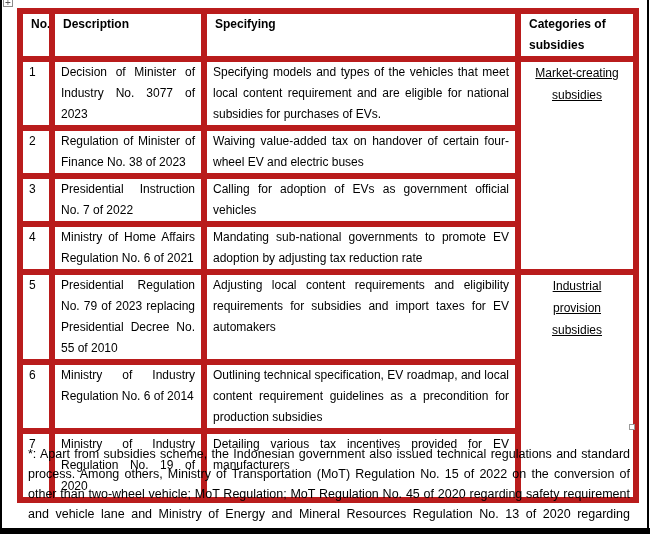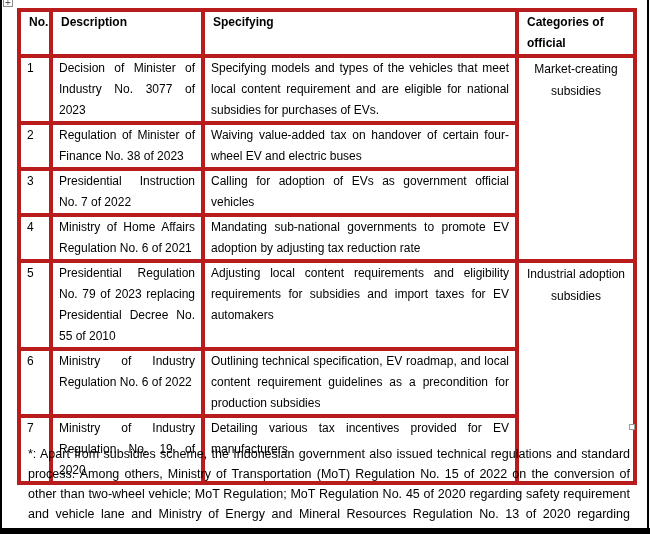--- a/index.html
+++ b/index.html
@@ -36,37 +36,38 @@
 
   table.regs {
     position: absolute; left: 17px; top: 8px;
     width: 616px;
     border-collapse: collapse;
     table-layout: fixed;
     font-size: 12px;
     line-height: 21px;
   }
   table.regs th, table.regs td {
-    border: 4px solid #b91c1c;
+    border: 6px solid #b91c1c;
     vertical-align: top;
     padding: 0 6px;
     overflow: hidden;
   }
   table.regs th {
     font-weight: bold;
     text-align: left;
     padding-left: 8px;
   }
   th.cat-header { text-align: justify; }
   td.no-cell { text-align: left; padding-left: 9px; }
   td.reg-cell, td.desc-cell { text-align: justify; }
   td.cat-cell {
     vertical-align: middle;
     text-align: center;
     line-height: 22px;
+    text-decoration: underline;
   }
   .footnote {
     position: absolute; left: 28px; top: 431px;
     width: 602px;
     font-size: 12.5px;
     line-height: 20px;
     text-align: justify;
   }
 </style>
 </head>
@@ -81,21 +82,21 @@
       <col style="width:32px">
       <col style="width:152px">
       <col style="width:314px">
       <col style="width:118px">
     </colgroup>
     <thead>
       <tr style="height:42px">
         <th>No.</th>
         <th>Description</th>
         <th>Specifying</th>
-        <th class="cat-header">Categories of official</th>
+        <th class="cat-header">Categories of subsidies</th>
       </tr>
     </thead>
     <tbody id="tbody">
         <tr style="height: 63px;">
           <td class="no-cell">1</td>
           <td class="reg-cell">Decision of Minister of Industry No. 3077 of 2023</td>
           <td class="desc-cell">Specifying models and types of the vehicles that meet local content requirement and are eligible for national subsidies for purchases of EVs.</td>
           <td class="cat-cell" rowspan="4">Market-creating subsidies</td>
         </tr>
         <tr style="height: 42px;">
@@ -110,25 +111,25 @@
         </tr>
         <tr style="height: 42px;">
           <td class="no-cell">4</td>
           <td class="reg-cell">Ministry of Home Affairs Regulation No. 6 of 2021</td>
           <td class="desc-cell">Mandating sub-national governments to promote EV adoption by adjusting tax reduction rate</td>
         </tr>
         <tr style="height: 84px;">
           <td class="no-cell">5</td>
           <td class="reg-cell">Presidential Regulation No. 79 of 2023 replacing Presidential Decree No. 55 of 2010</td>
           <td class="desc-cell">Adjusting local content requirements and eligibility requirements for subsidies and import taxes for EV automakers</td>
-          <td class="cat-cell" rowspan="3">Industrial adoption subsidies</td>
+          <td class="cat-cell" rowspan="3">Industrial provision subsidies</td>
         </tr>
         <tr style="height: 63px;">
           <td class="no-cell">6</td>
-          <td class="reg-cell">Ministry of Industry Regulation No. 6 of 2022</td>
+          <td class="reg-cell">Ministry of Industry Regulation No. 6 of 2014</td>
           <td class="desc-cell">Outlining technical specification, EV roadmap, and local content requirement guidelines as a precondition for production subsidies</td>
         </tr>
         <tr style="height: 42px;">
           <td class="no-cell">7</td>
           <td class="reg-cell">Ministry of Industry Regulation No. 19 of 2020</td>
           <td class="desc-cell">Detailing various tax incentives provided for EV manufacturers</td>
         </tr>
       </tbody>
   </table>
 

